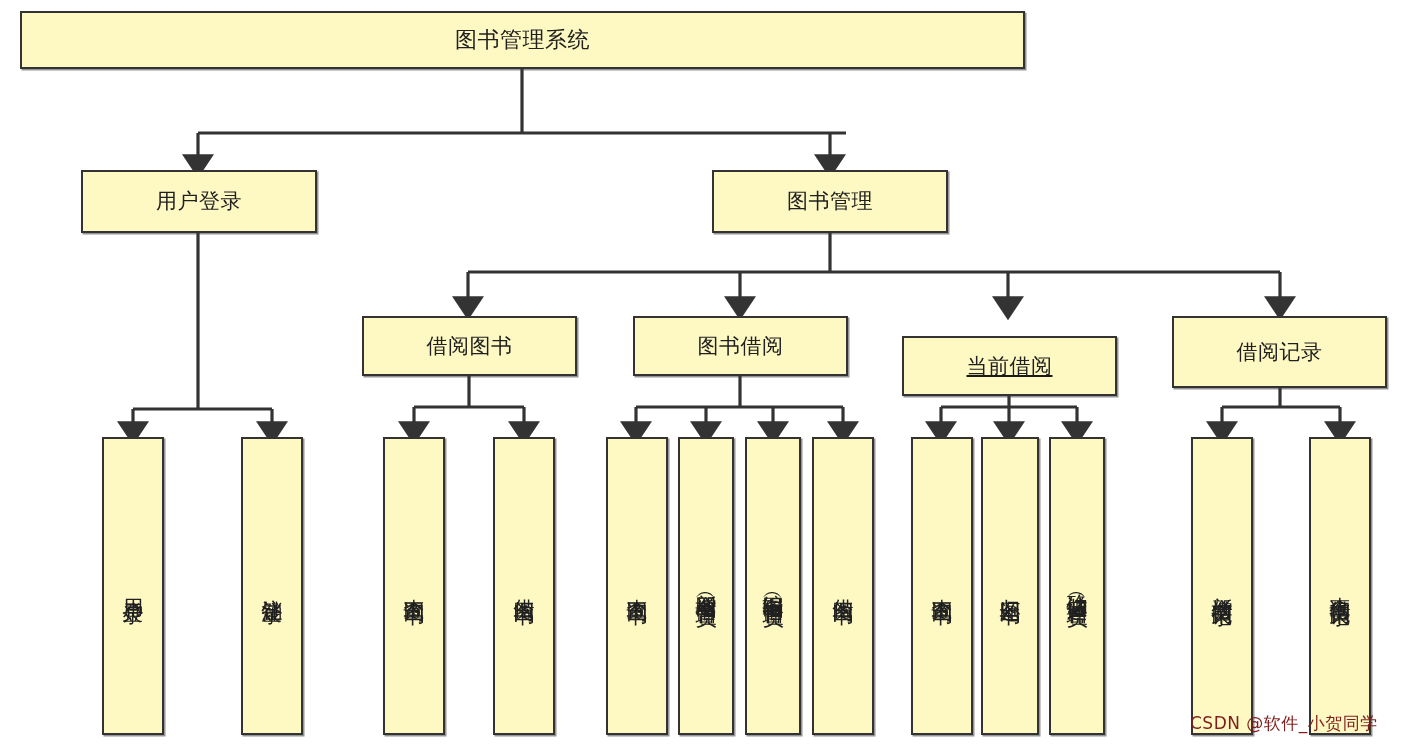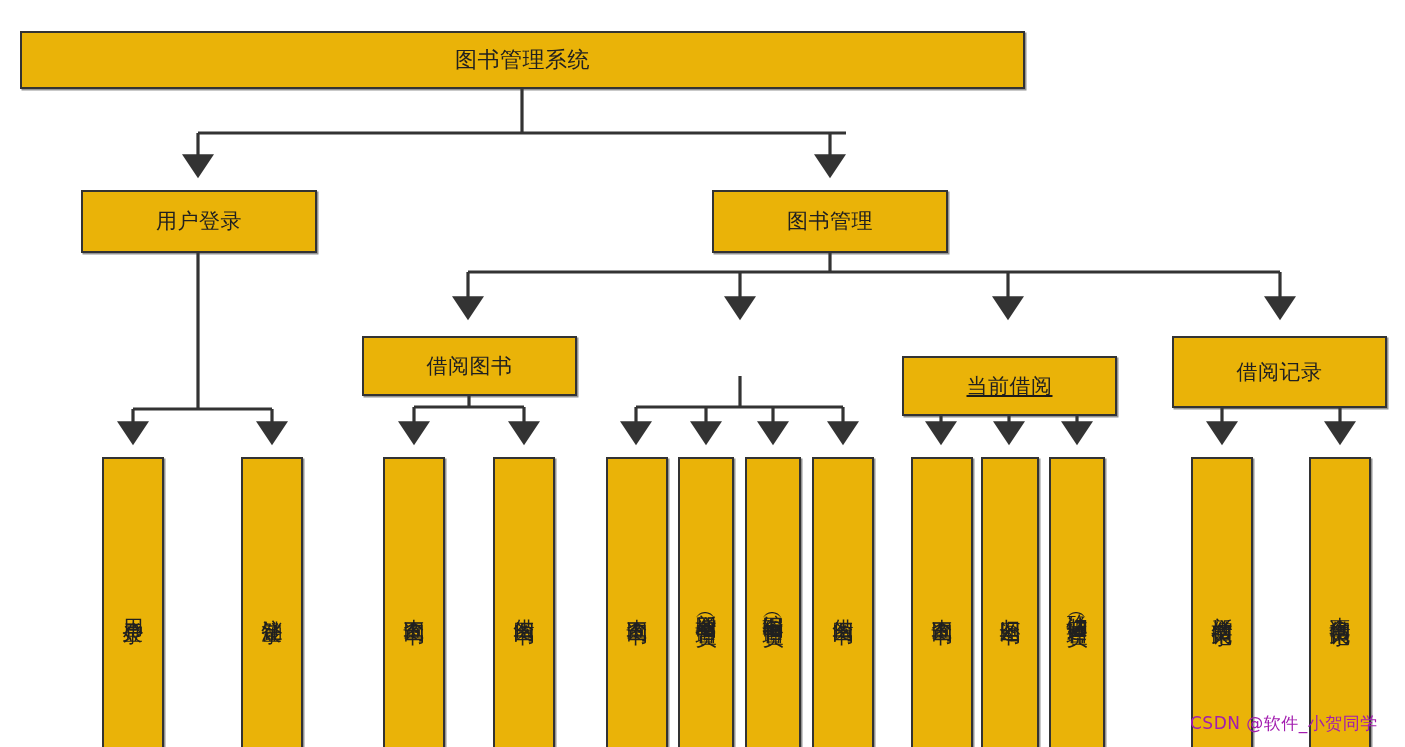--- a/index.html
+++ b/index.html
@@ -23,28 +23,27 @@
     position: absolute;
     left: 0;
     top: 0;
     width: 1405px;
     height: 747px;
     pointer-events: none;
   }
   .node-box {
     position: absolute;
     box-sizing: border-box;
-    background: #eab308;
+    background: #fef9c3;
     border: 2px solid #333333;
     box-shadow: 1.5px 1.5px 0 rgba(60,60,60,0.55);
     display: flex;
     align-items: center;
     justify-content: center;
     z-index: 3;
-    margin-top: 20px;
   }
   .node-label {
     font-size: 21px;
     line-height: 1.18;
     letter-spacing: 0.5px;
     color: #202020;
     white-space: nowrap;
     text-align: center;
   }
   .node-box.root .node-label {
@@ -62,21 +61,21 @@
     line-height: 1.24;
     letter-spacing: 2px;
     white-space: normal;
     max-height: 268px;
   }
   #watermark {
     position: absolute;
     left: 1190px;
     top: 712px;
     font-size: 17px;
-    color: #a21caf;
+    color: #7f1d1d;
     letter-spacing: 0.5px;
     z-index: 6;
     white-space: nowrap;
     user-select: none;
   }
 </style>
 </head>
 <body>
 
 <div id="diagram-root">
@@ -138,20 +137,23 @@
   <div class="node-box" style="left:81px; top:170px; width:236px; height:63px;">
     <span class="node-label">用户登录</span>
   </div>
   <div class="node-box" style="left:712px; top:170px; width:236px; height:63px;">
     <span class="node-label">图书管理</span>
   </div>
 
   <div class="node-box" style="left:362px; top:316px; width:215px; height:60px;">
     <span class="node-label">借阅图书</span>
   </div>
+  <div class="node-box" style="left:633px; top:316px; width:215px; height:60px;">
+    <span class="node-label">图书借阅</span>
+  </div>
   <div class="node-box" style="left:902px; top:336px; width:215px; height:60px;text-decoration:underline;">
     <span class="node-label">当前借阅</span>
   </div>
   <div class="node-box" style="left:1172px; top:316px; width:215px; height:72px;">
     <span class="node-label">借阅记录</span>
   </div>
 
   <div class="node-box vertical" style="left:102px; top:437px; width:62px; height:298px;">
     <span class="node-label">用户登录</span>
   </div>

